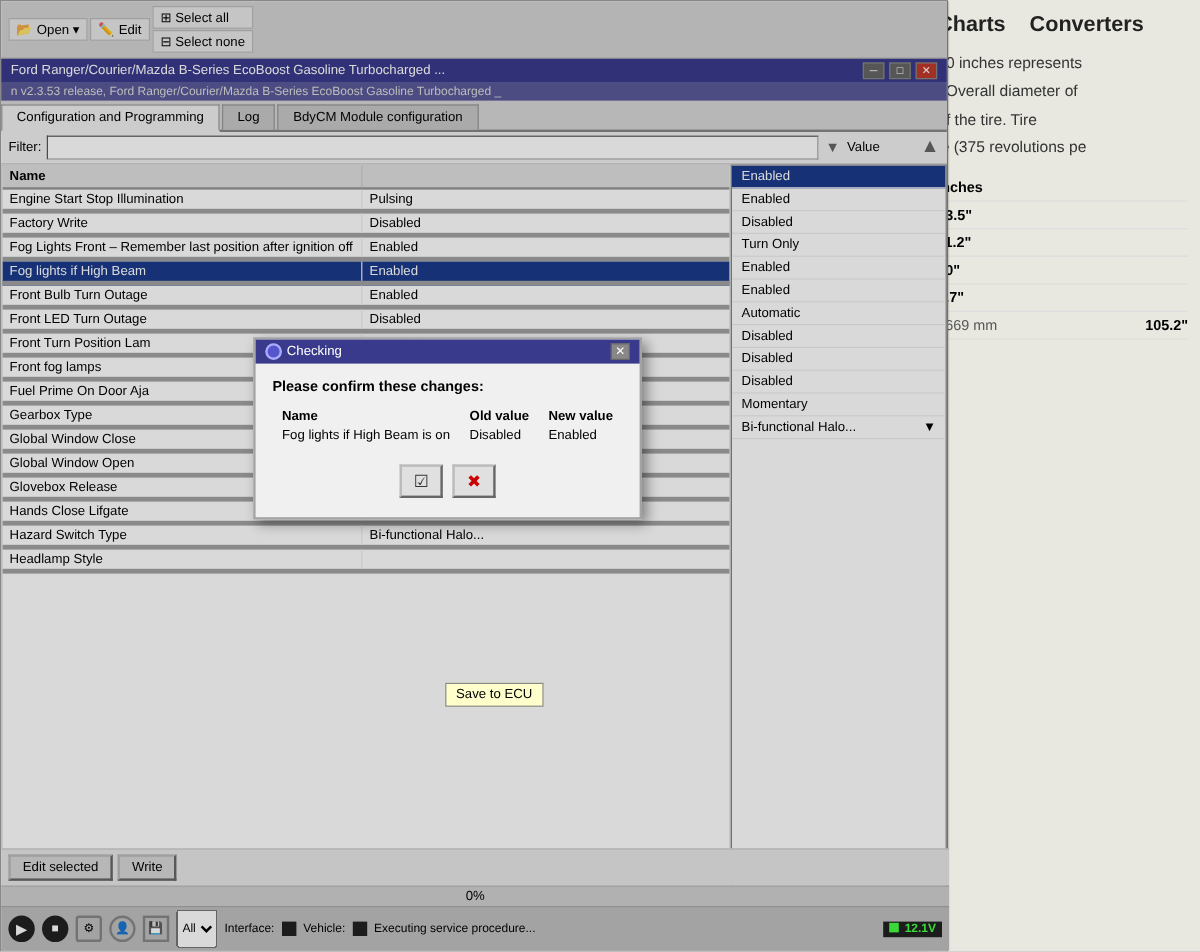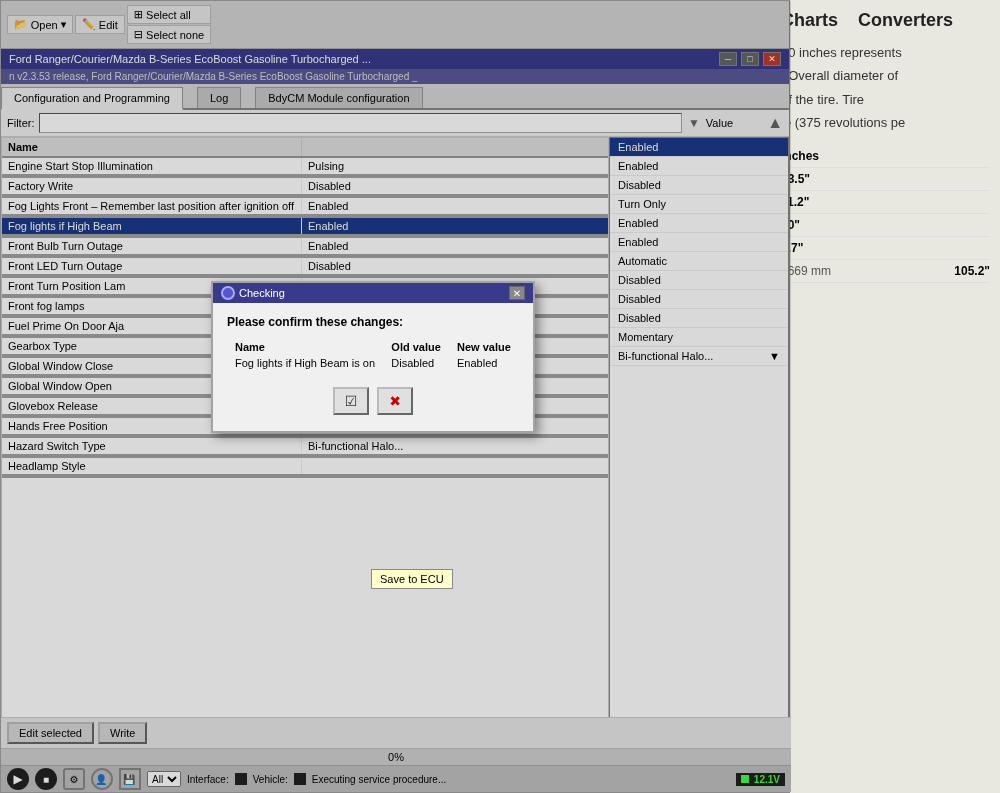--- a/index.html
+++ b/index.html
@@ -124,21 +124,20 @@
       padding: 2px 8px;
       font-size: 10px;
     }
 
     
     .tabs {
       display: flex;
       background: #d8d8d8;
       border-bottom: 2px solid #888;
       padding-top: 3px;
-      gap: 12px;
     }
     .tab {
       padding: 4px 12px;
       background: #c8c8c8;
       border: 1px solid #999;
       border-bottom: none;
       margin-right: 2px;
       cursor: pointer;
       font-size: 11px;
     }
@@ -526,21 +525,21 @@
   </div>
           <div class="table-row">
     <div class="col-name">Global Window Open</div>
     <div class="col-value">Disabled</div>
   </div>
           <div class="table-row">
     <div class="col-name">Glovebox Release</div>
     <div class="col-value">Disabled</div>
   </div>
           <div class="table-row">
-    <div class="col-name">Hands Free Position</div>
+    <div class="col-name">Hands Close Lifgate</div>
     <div class="col-value">Momentary</div>
   </div>
           <div class="table-row">
     <div class="col-name">Hazard Switch Type</div>
     <div class="col-value">Bi-functional Halo...</div>
   </div>
           <div class="table-row">
     <div class="col-name">Headlamp Style</div>
     <div class="col-value"></div>
   </div>
@@ -579,21 +578,21 @@
     </div>
     <div class="progress-bar-container">
       <span>0%</span>
     </div>
     <div class="status-bar">
       <button style="width:22px;height:22px;border-radius:50%;background:#222;color:white;border:none;cursor:pointer;font-size:12px;">▶</button>
       <button style="width:22px;height:22px;border-radius:50%;background:#222;color:white;border:none;cursor:pointer;font-size:10px;">■</button>
       <span style="width:22px;height:22px;border:2px solid #888;border-radius:3px;display:flex;align-items:center;justify-content:center;">⚙</span>
       <span style="width:22px;height:22px;border:2px solid #888;border-radius:50%;display:flex;align-items:center;justify-content:center;">👤</span>
       <span style="width:22px;height:22px;border:2px solid #888;display:flex;align-items:center;justify-content:center;">💾</span>
-      <select style="height:16px;font-size:10px;">
+      <select style="height:32px;font-size:10px;">
         <option>All</option>
       </select>
       <span>Interface:</span>
       <span style="width:12px;height:12px;background:#222;display:inline-block;"></span>
       <span>Vehicle:</span>
       <span style="width:12px;height:12px;background:#222;display:inline-block;"></span>
       <span>Executing service procedure...</span>
       <div class="voltage-badge">
         <span style="width:8px;height:8px;background:#4f4;display:inline-block;margin-right:2px;"></span>
         <span>12.1V</span>

